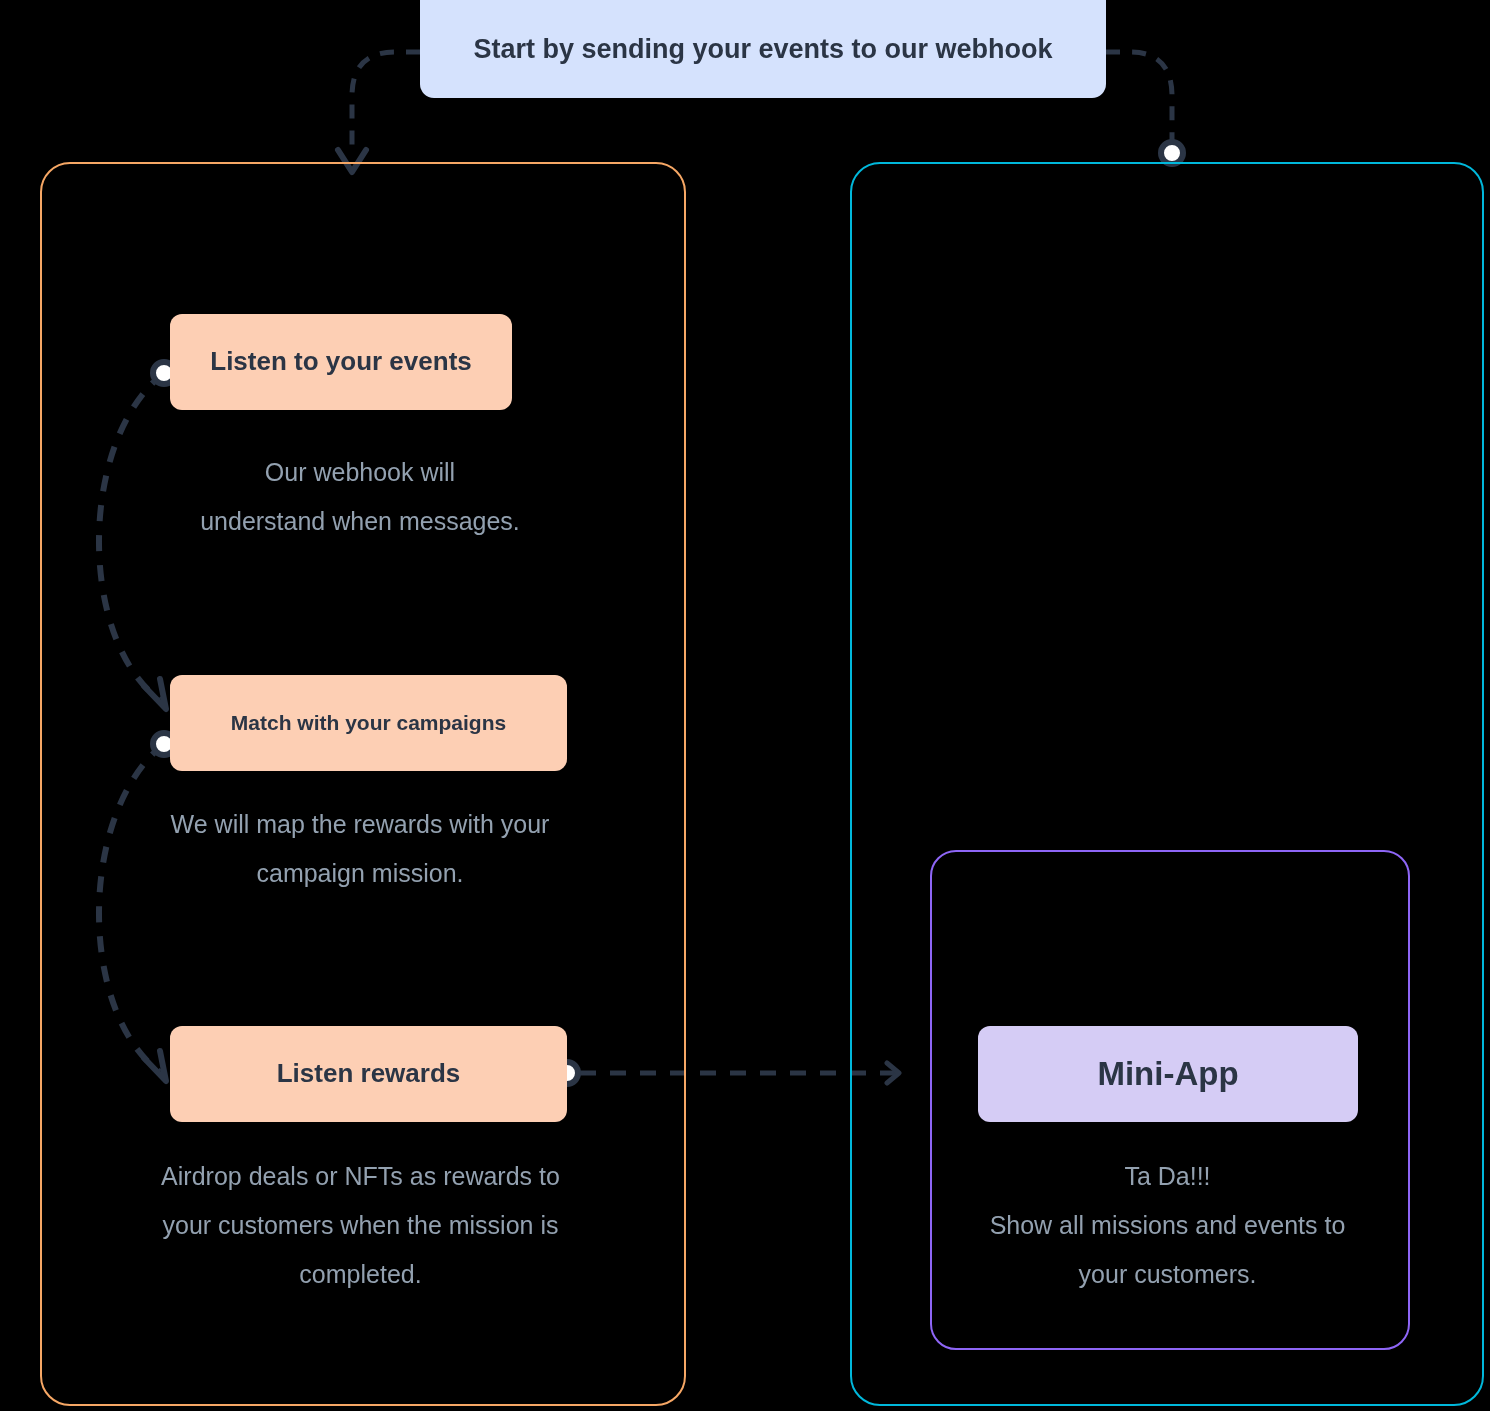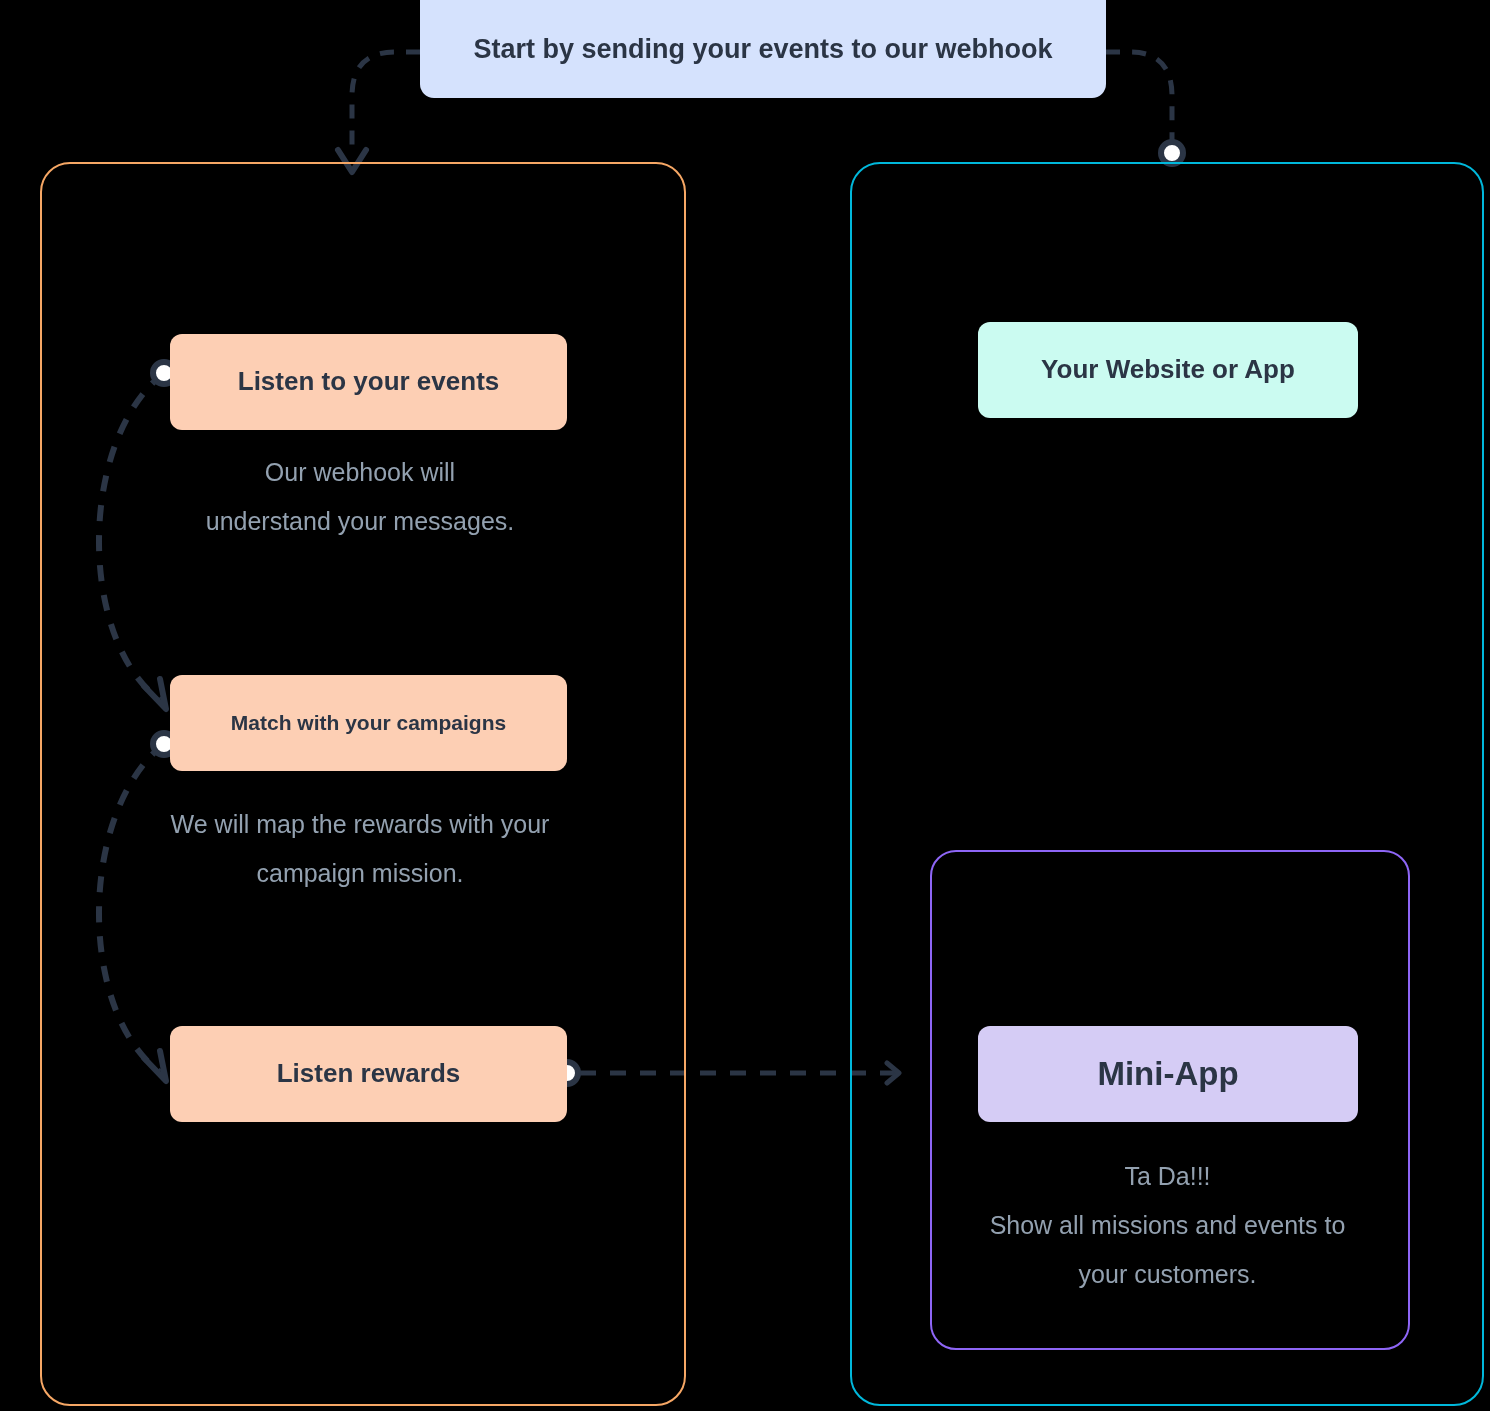--- a/index.html
+++ b/index.html
@@ -31,21 +31,21 @@
     color:#2B3545;
     box-sizing:border-box;
     line-height:1.2;
   }
   #pill-webhook{
     left:420px;top:0px;width:686px;height:98px;
     background:#D5E2FD;
     border-radius:0 0 14px 14px;
     font-size:27px;
   }
-  #pill-listen{left:170px;top:334px;width:397px;height:96px;background:#FDCFB4;font-size:26px;}
+  #pill-listen{left:170px;top:314px;width:342px;height:96px;background:#FDCFB4;font-size:26px;}
   #pill-match{left:170px;top:675px;width:397px;height:96px;background:#FDCFB4;font-size:21px;}
   #pill-airdrop{left:170px;top:1026px;width:397px;height:96px;background:#FDCFB4;font-size:26px;}
   #pill-website{left:978px;top:322px;width:380px;height:96px;background:#CBFBF1;font-size:26px;}
   #pill-miniapp{left:978px;top:1026px;width:380px;height:96px;background:#D5CCF5;font-size:33px;}
 
   .caption{
     position:absolute;
     color:#93A1B0;
     font-size:25px;
     line-height:1.95;
@@ -102,28 +102,30 @@
   </svg>
 
   <div class="card" id="card-webhook-source"></div>
   <div class="card" id="card-client-app"></div>
   <div class="card" id="card-mini-app-frame"></div>
 
   <div class="pill" id="pill-webhook">Start by sending your events to our webhook</div>
 
   <div class="pill" id="pill-listen">Listen to your events</div>
   <div class="caption" id="cap-listen">Our webhook will
-understand your messages.</div>
+understand when messages.</div>
 
   <div class="pill" id="pill-match">Match with your campaigns</div>
   <div class="caption" id="cap-match">We will map the rewards with your
 campaign mission.</div>
 
   <div class="pill" id="pill-airdrop">Listen rewards</div>
+  <div class="caption" id="cap-airdrop">Airdrop deals or NFTs as rewards to
+your customers when the mission is
+completed.</div>
 
-  <div class="pill" id="pill-website">Your Website or App</div>
 
   <div class="pill" id="pill-miniapp">Mini-App</div>
   <div class="caption" id="cap-miniapp">Ta Da!!!
 Show all missions and events to
 your customers.</div>
 
 </div>
 
 </body></html>

